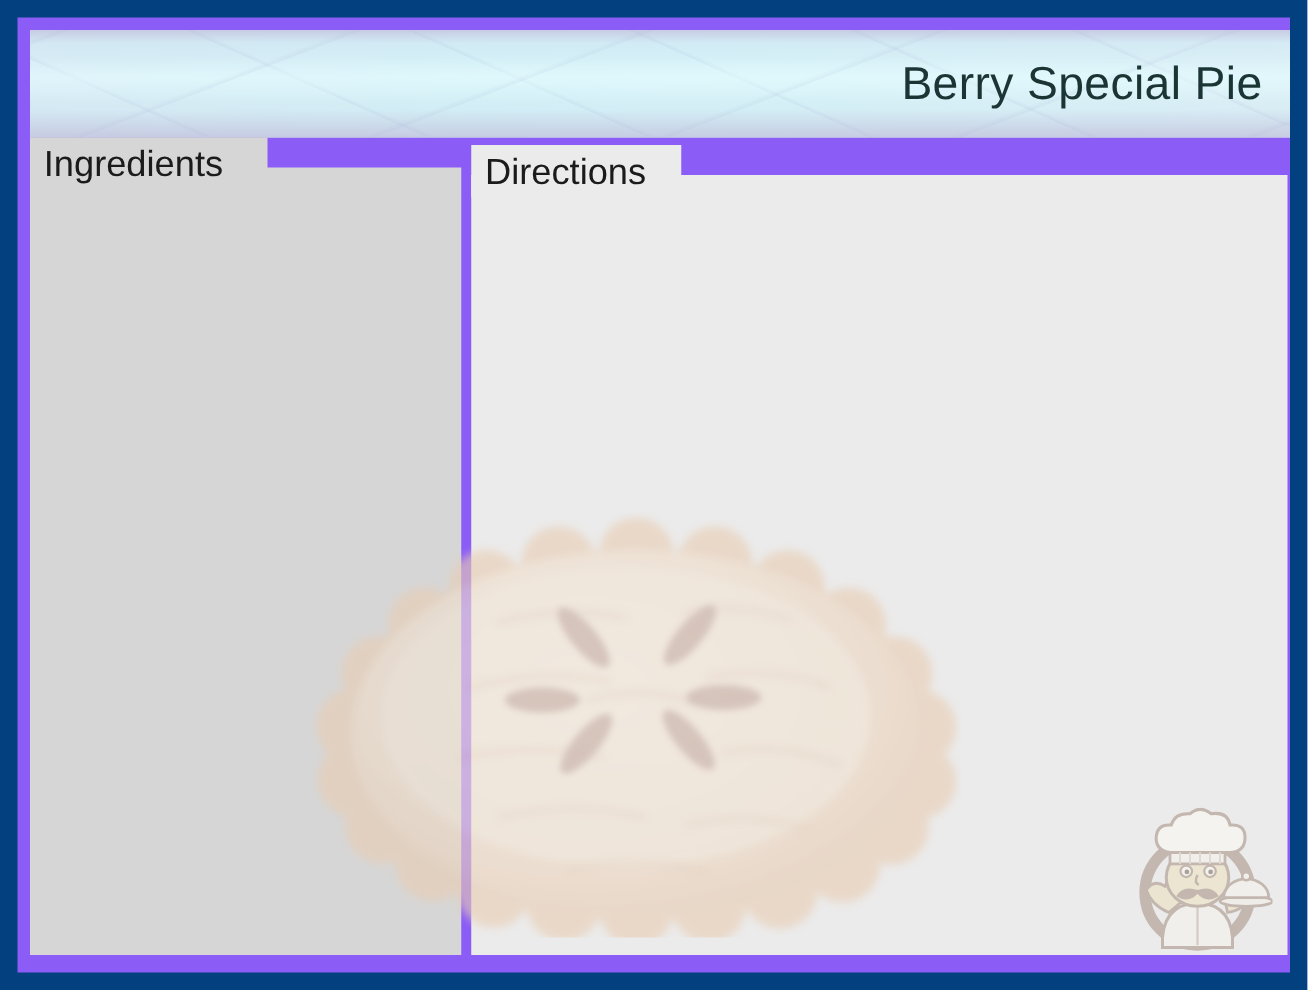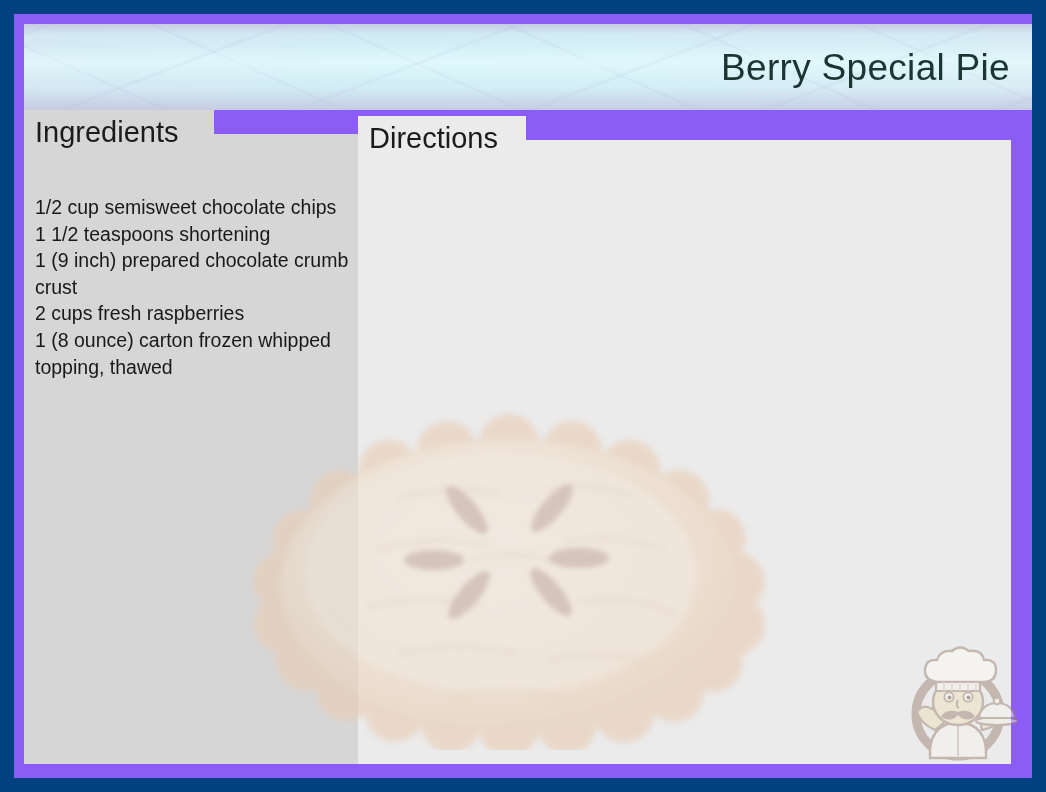--- a/index.html
+++ b/index.html
@@ -126,21 +126,21 @@
   
   .panel-ingredients       { left: 10px;  width: 345px; }
   .panel-ingredients .panel-body-bg { top: 24px; background: #d6d6d6; }
   .panel-ingredients .panel-tab {
     position: absolute;
     left: 0; top: 0;
     width: 190px; height: 44px;
     background: #d6d6d6;
   }
   
-  .panel-directions        { left: 344px; width: 653px; }
+  .panel-directions        { left: 363px; width: 653px; }
   .panel-directions .panel-body-bg { top: 30px; background: #ebebeb; }
   .panel-directions .panel-tab {
     position: absolute;
     left: 0; top: 6px;
     width: 168px; height: 42px;
     background: #ebebeb;
   }
 
   .panel-heading {
     position: absolute;
@@ -204,25 +204,20 @@
       <div class="banner-sheen"></div>
       <div class="banner-title">Berry Special Pie</div>
     </div>
 
     <div class="panels">
 
       <div class="panel panel-ingredients">
         <div class="panel-body-bg"></div>
         <div class="panel-tab"></div>
         <div class="panel-heading">Ingredients</div>
-        <div class="panel-text">1/2 cup semisweet chocolate chips
-1 1/2 teaspoons shortening
-1 (9 inch) prepared chocolate crumb crust
-2 cups fresh raspberries
-1 (8 ounce) carton frozen whipped topping, thawed</div>
       </div>
 
       <div class="panel panel-directions">
         <div class="panel-body-bg"></div>
         <div class="panel-tab"></div>
         <div class="panel-heading">Directions</div>
       </div>
 
       <div class="pie-wrap">
         <svg viewBox="0 0 520 340" xmlns="http://www.w3.org/2000/svg">

